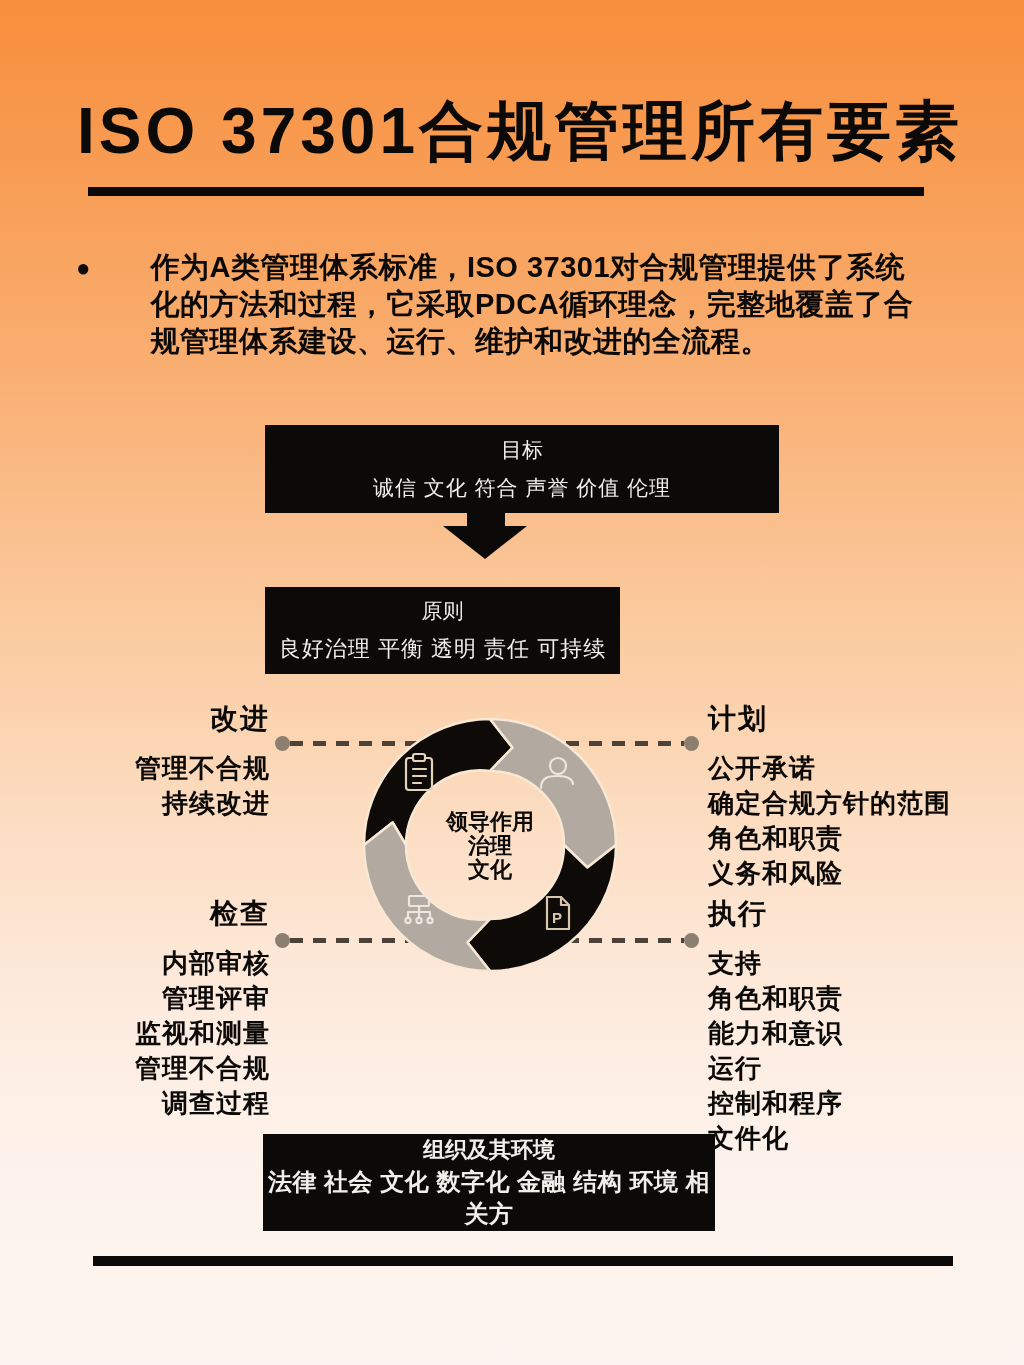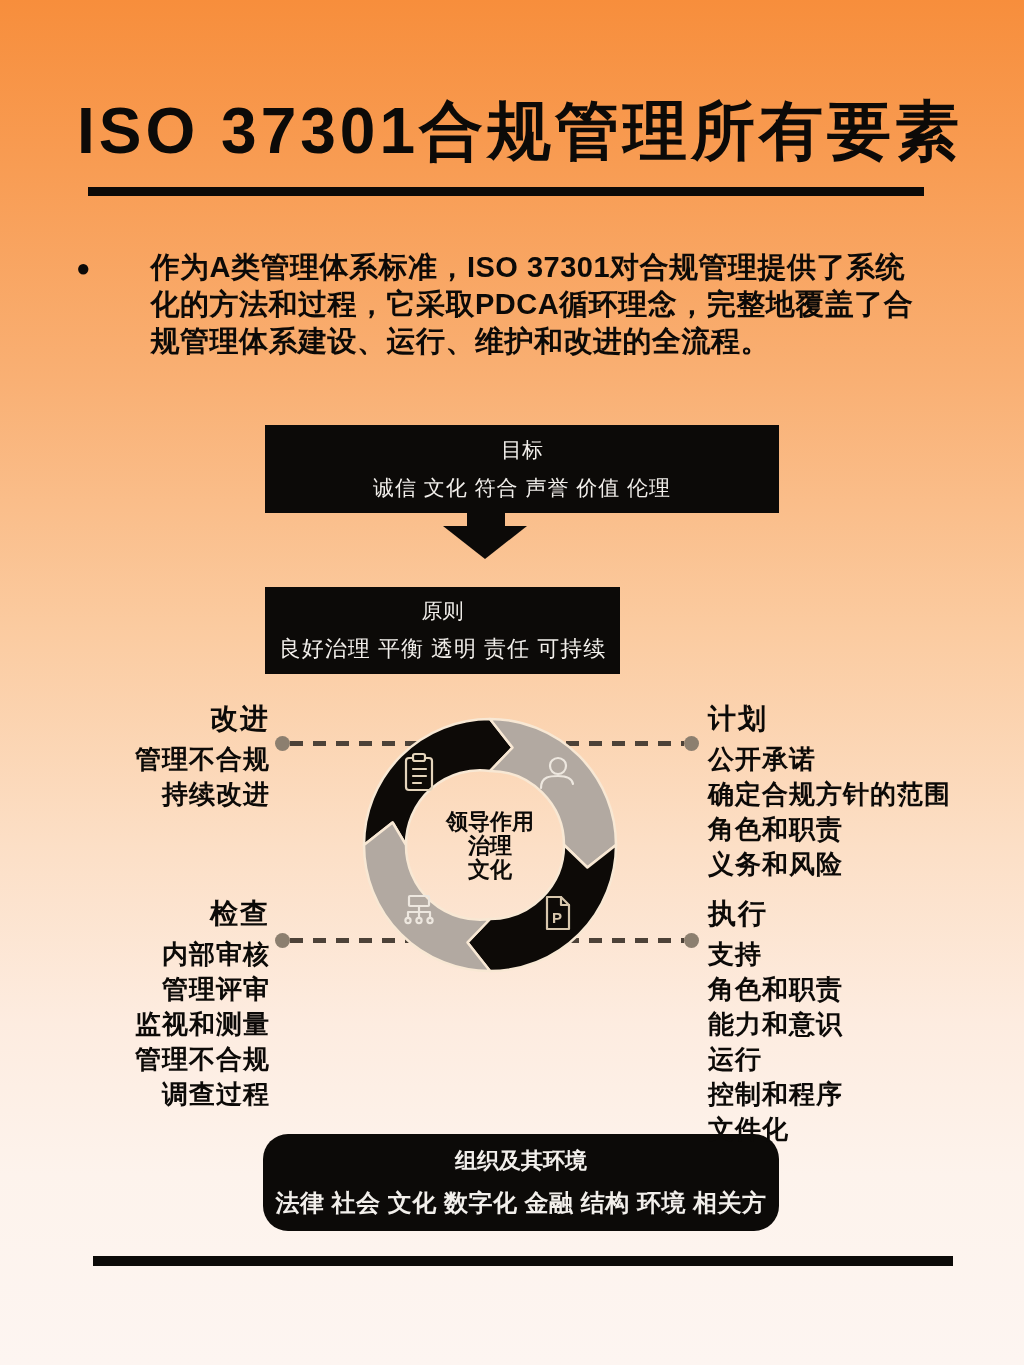--- a/index.html
+++ b/index.html
@@ -56,23 +56,23 @@
     text-align:center;font-size:22px;font-weight:bold;line-height:24px;color:#0c0a08;}
 
   .section{z-index:3;color:#0c0a08;}
   .section .h{font-size:28px;font-weight:bold;letter-spacing:2px;line-height:46px;}
   .section .it{font-size:26px;font-weight:bold;line-height:35px;letter-spacing:1px;}
   .sec-right{text-align:right;}
   .sec-improve{left:58px;top:696px;width:212px;}
   .sec-plan{left:708px;top:696px;width:270px;}
   .sec-check{left:58px;top:891px;width:212px;}
   .sec-do{left:708px;top:891px;width:270px;}
-  .section .list{}
-
-  .context-box{left:263px;top:1134px;width:516px;height:97px;border-radius:25px;}
+  .section .list{margin-top:9px;}
+
+  .context-box{left:263px;top:1134px;width:452px;height:97px;}
   .context-box .bt{font-size:22px;font-weight:bold;}
   .context-box .bs{font-size:24px;font-weight:bold;letter-spacing:0.5px;}
 
   .bottom-rule{left:93px;top:1256px;width:860px;height:10px;background:#0c0a08;}
 </style>
 </head>
 <body>
 
 <div class="page">
 

